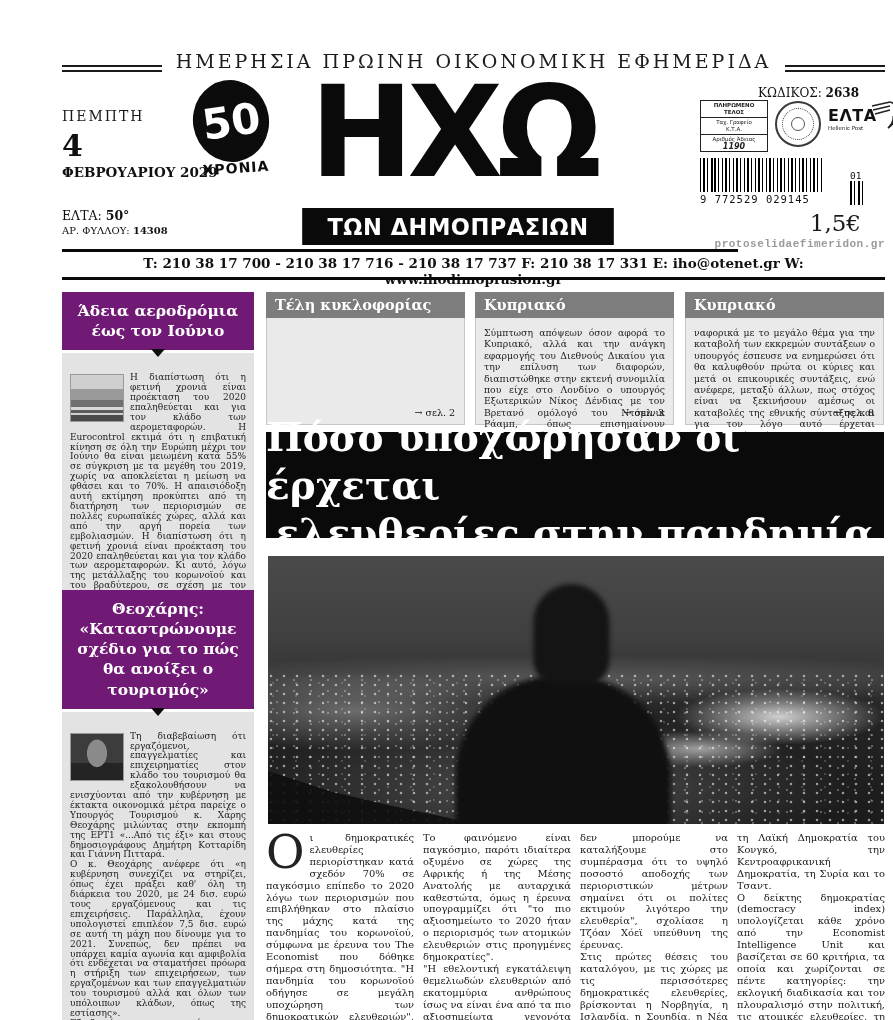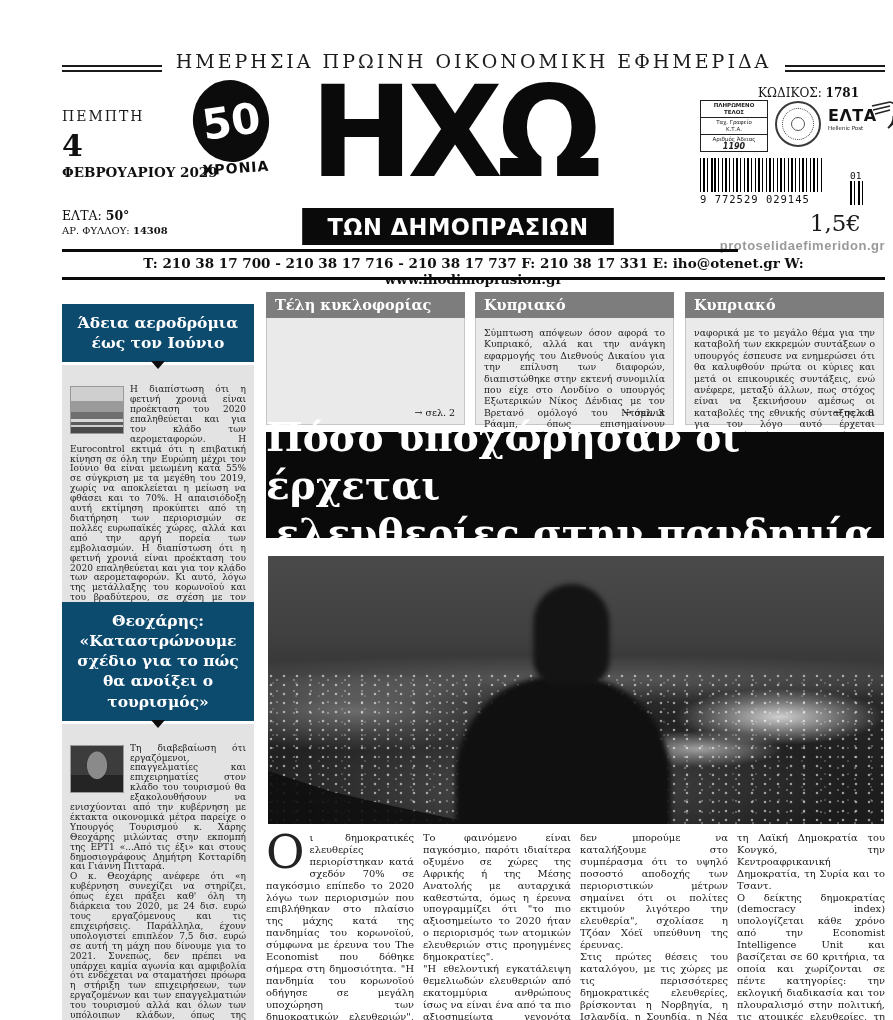--- a/index.html
+++ b/index.html
@@ -53,31 +53,31 @@
 
   .barcode-wrap { position:absolute; left:700px; top:158px; display:flex; align-items:flex-end; gap:16px; }
   .barcode { width:122px; }
   .bars { height:34px; background:repeating-linear-gradient(90deg,#000 0 1.5px,#fff 1.5px 3px,#000 3px 5.5px,#fff 5.5px 7px,#000 7px 8px,#fff 8px 11px); }
   .bar-digits { font-family:"DejaVu Sans Mono","Liberation Mono",monospace; font-size:10.5px; letter-spacing:1px; margin-top:1px; }
   .barcode-sm { width:28px; text-align:left;padding-left:12px; }
   .barcode-sm .lbl { font-family:"DejaVu Sans Mono","Liberation Mono",monospace; font-size:9.5px; }
   .bars-sm { height:24px; background:repeating-linear-gradient(90deg,#000 0 2px,#fff 2px 4px,#000 4px 5px,#fff 5px 8px); }
 
   .price { position:absolute; right:32px; top:210px; font-size:23px; color:#1a1a1a; }
-  .promo { position:absolute; right:8px; top:238px; font-family:Liberation Sans, sans-serif;
-           font-weight:bold; font-size:13px; color:#9a9a9a; letter-spacing:.5px;text-align:right; }
+  .promo { position:absolute; right:8px; top:238px; font-family:Liberation Mono, monospace;
+           font-weight:bold; font-size:11px; color:#9a9a9a; letter-spacing:.5px;text-align:right; }
 
   .rule1 { position:absolute; left:62px; top:249px; width:676px; height:3px; background:#0a0a0a; }
   .contact-line { position:absolute; left:62px; top:255px; width:823px; text-align:center; font-weight:bold; font-size:13.5px; }
   .rule2 { position:absolute; left:62px; top:277px; width:823px; height:3px; background:#0a0a0a; }
 
   
   .larticle { position:absolute; left:62px; width:192px; }
-  .larticle-header { background:#0c4a6e; color:#fff; text-align:center; font-weight:bold; font-size:15.5px;
-                     line-height:1.3; padding:9px 6px; position:relative;margin-top:12px; }
+  .larticle-header { background:#701a75; color:#fff; text-align:center; font-weight:bold; font-size:15.5px;
+                     line-height:1.3; padding:9px 6px; position:relative; }
   .larticle-header:after { content:""; position:absolute; left:50%; bottom:-7px; transform:translateX(-50%);
                            border:7px solid transparent; border-top:8px solid #0c0c0c; border-bottom:none; }
   .larticle-body { background:#e3e3e3; margin-top:3px; padding:10px 8px 9px; font-size:9px; line-height:9.9px;
                    text-align:justify; white-space:pre-line; color:#1c1c1c; }
   .thumb { float:left; width:54px; height:48px; margin:1px 6px 2px 0; border:1px solid #999; }
   .thumb-airport { background:
       linear-gradient(180deg,#cfcfcf 0 30%,#9a9a9a 30% 55%,#6f6f6f 55% 70%,#d8d8d8 70% 76%,#5c5c5c 76% 82%,#cfcfcf 82% 88%,#4a4a4a 88% 100%); }
   .thumb-podium { background:
       radial-gradient(ellipse 16px 22px at 50% 42%, #8a8a8a 0 60%, transparent 65%),
       linear-gradient(180deg,#3c3c3c 0 62%,#242424 62% 100%); }
@@ -147,21 +147,21 @@
 
   <div class="logo50">
     <span>50</span>
   </div>
   <div class="logo50-sub">ΧΡΟΝΙΑ</div>
 
   <div class="masthead-title">ΗΧΩ</div>
   <div class="masthead-sub">ΤΩΝ ΔΗΜΟΠΡΑΣΙΩΝ</div>
 
   <div class="kodikos">
-    <span>ΚΩΔΙΚΟΣ:</span> <b>1781</b>
+    <span>ΚΩΔΙΚΟΣ:</span> <b>2638</b>
   </div>
 
   <div class="stamps-row">
     <div class="pay-stamp">
       <div class="r1"><span>ΠΛΗΡΩΜΕΝΟ</span><br><span>ΤΕΛΟΣ</span></div>
       <div class="r2"><span>Ταχ. Γραφείο</span><br><span>Κ.Τ.Α.</span></div>
       <div class="r3"><span>Αριθμός Άδειας</span><br><span class="hand">1190</span></div>
     </div>
     <div class="postmark"></div>
     <div class="elta-box">

